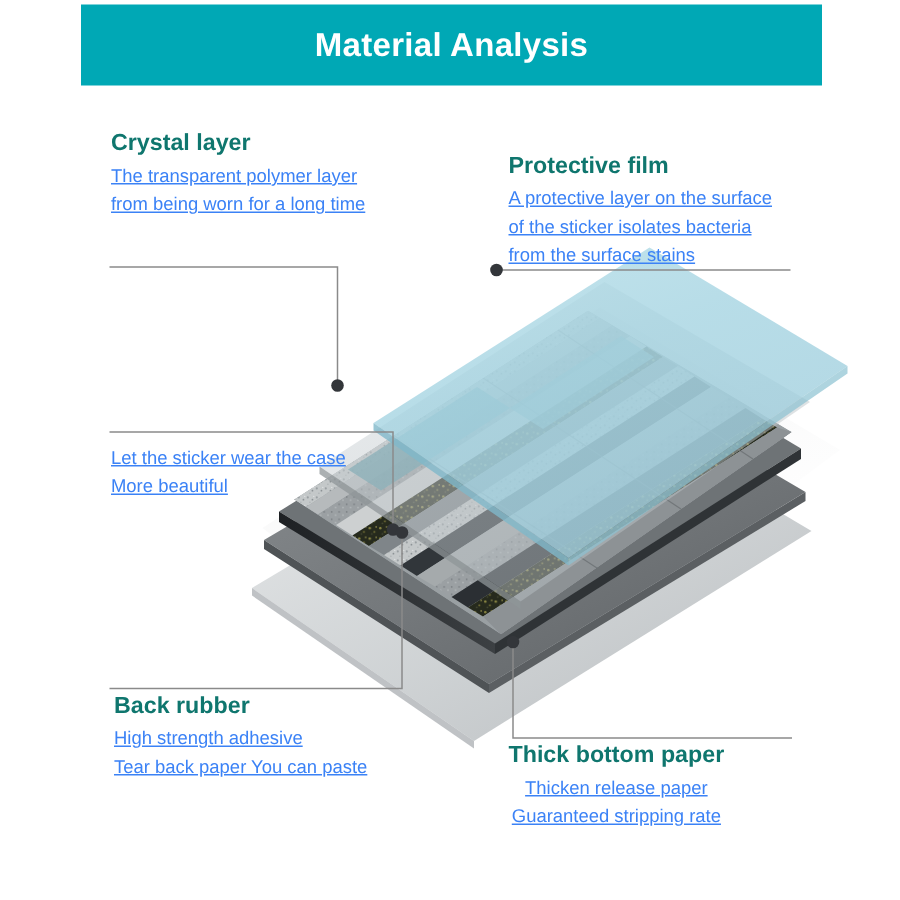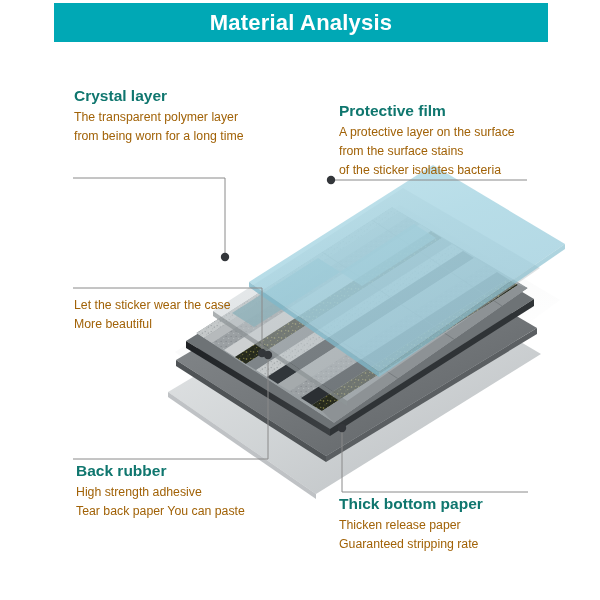--- a/index.html
+++ b/index.html
@@ -17,21 +17,21 @@
     background: #ffffff;
     overflow: hidden;
   }
 
   
   .header-bar {
     position: absolute;
     left: 54px;
     top: 3px;
     width: 494px;
-    height: 39px;
+    height: 54px;
     background: #00a8b5;
     display: flex;
     align-items: center;
     justify-content: center;
   }
   .header-title {
     color: #ffffff;
     font-size: 22px;
     font-weight: bold;
     letter-spacing: 0.2px;
@@ -56,30 +56,31 @@
   .callout-title {
     font-size: 15.5px;
     font-weight: bold;
     color: #0f766e;
     line-height: 1.35;
     margin: 0 0 1px 0;
     white-space: nowrap;
   }
   .callout-line {
     font-size: 12.3px;
-    color: #a16207;
+    color: #3b82f6;
     line-height: 1.55;
     white-space: nowrap;
+    text-decoration: underline;
   }
 
   #callout-crystal   { left: 74px;  top: 86px;  }
   #callout-protective{ left: 339px; top: 101px; }
   #callout-hd        { left: 74px;  top: 296px; }
   #callout-back      { left: 76px;  top: 461px; }
-  #callout-thick     { left: 339px; top: 494px; }
+  #callout-thick     { left: 339px; top: 494px; text-align: center; }
 </style>
 </head>
 <body>
 
 <div id="page">
 
   <div class="header-bar">
     <div class="header-title">Material Analysis</div>
   </div>
 
@@ -227,22 +228,22 @@
 
   <div class="callout" id="callout-crystal">
     <div class="callout-title">Crystal layer</div>
     <div class="callout-line">The transparent polymer layer</div>
     <div class="callout-line">from being worn for a long time</div>
   </div>
 
   <div class="callout" id="callout-protective">
     <div class="callout-title">Protective film</div>
     <div class="callout-line">A protective layer on the surface</div>
+    <div class="callout-line">of the sticker isolates bacteria</div>
     <div class="callout-line">from the surface stains</div>
-    <div class="callout-line">of the sticker isolates bacteria</div>
   </div>
 
   <div class="callout" id="callout-hd">
     <div class="callout-line">Let the sticker wear the case</div>
     <div class="callout-line">More beautiful</div>
   </div>
 
   <div class="callout" id="callout-back">
     <div class="callout-title">Back rubber</div>
     <div class="callout-line">High strength adhesive</div>

